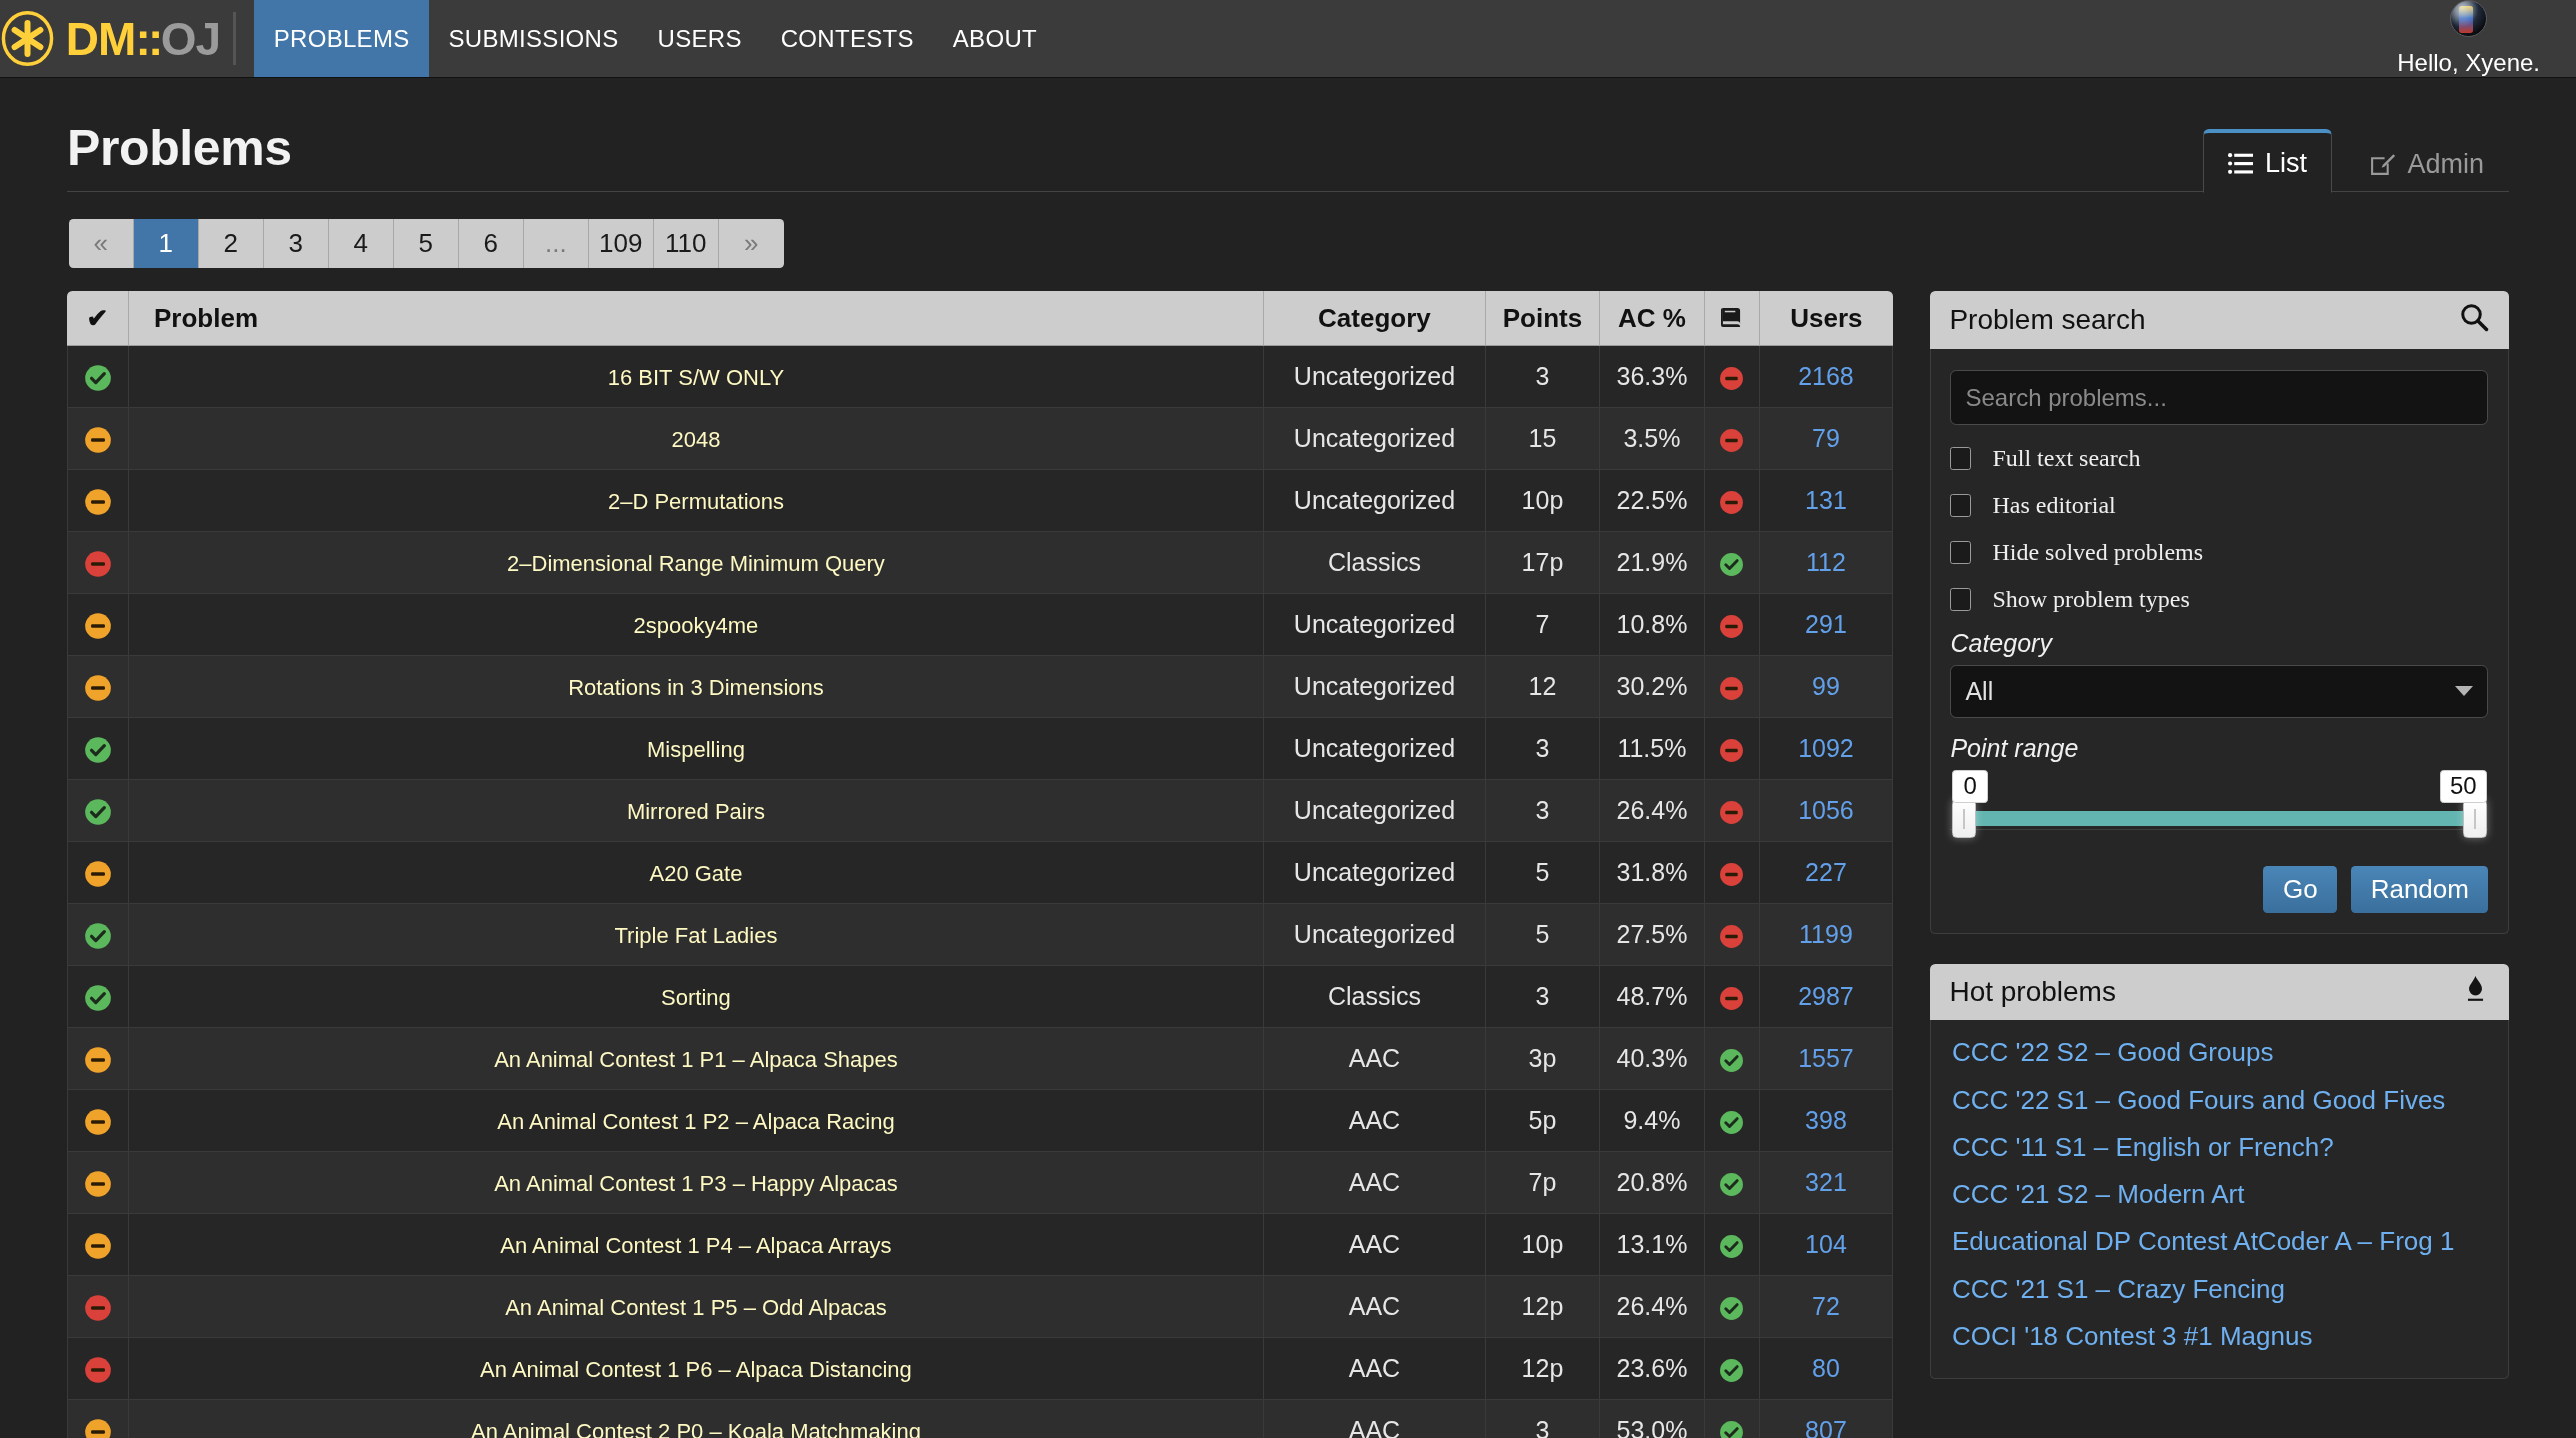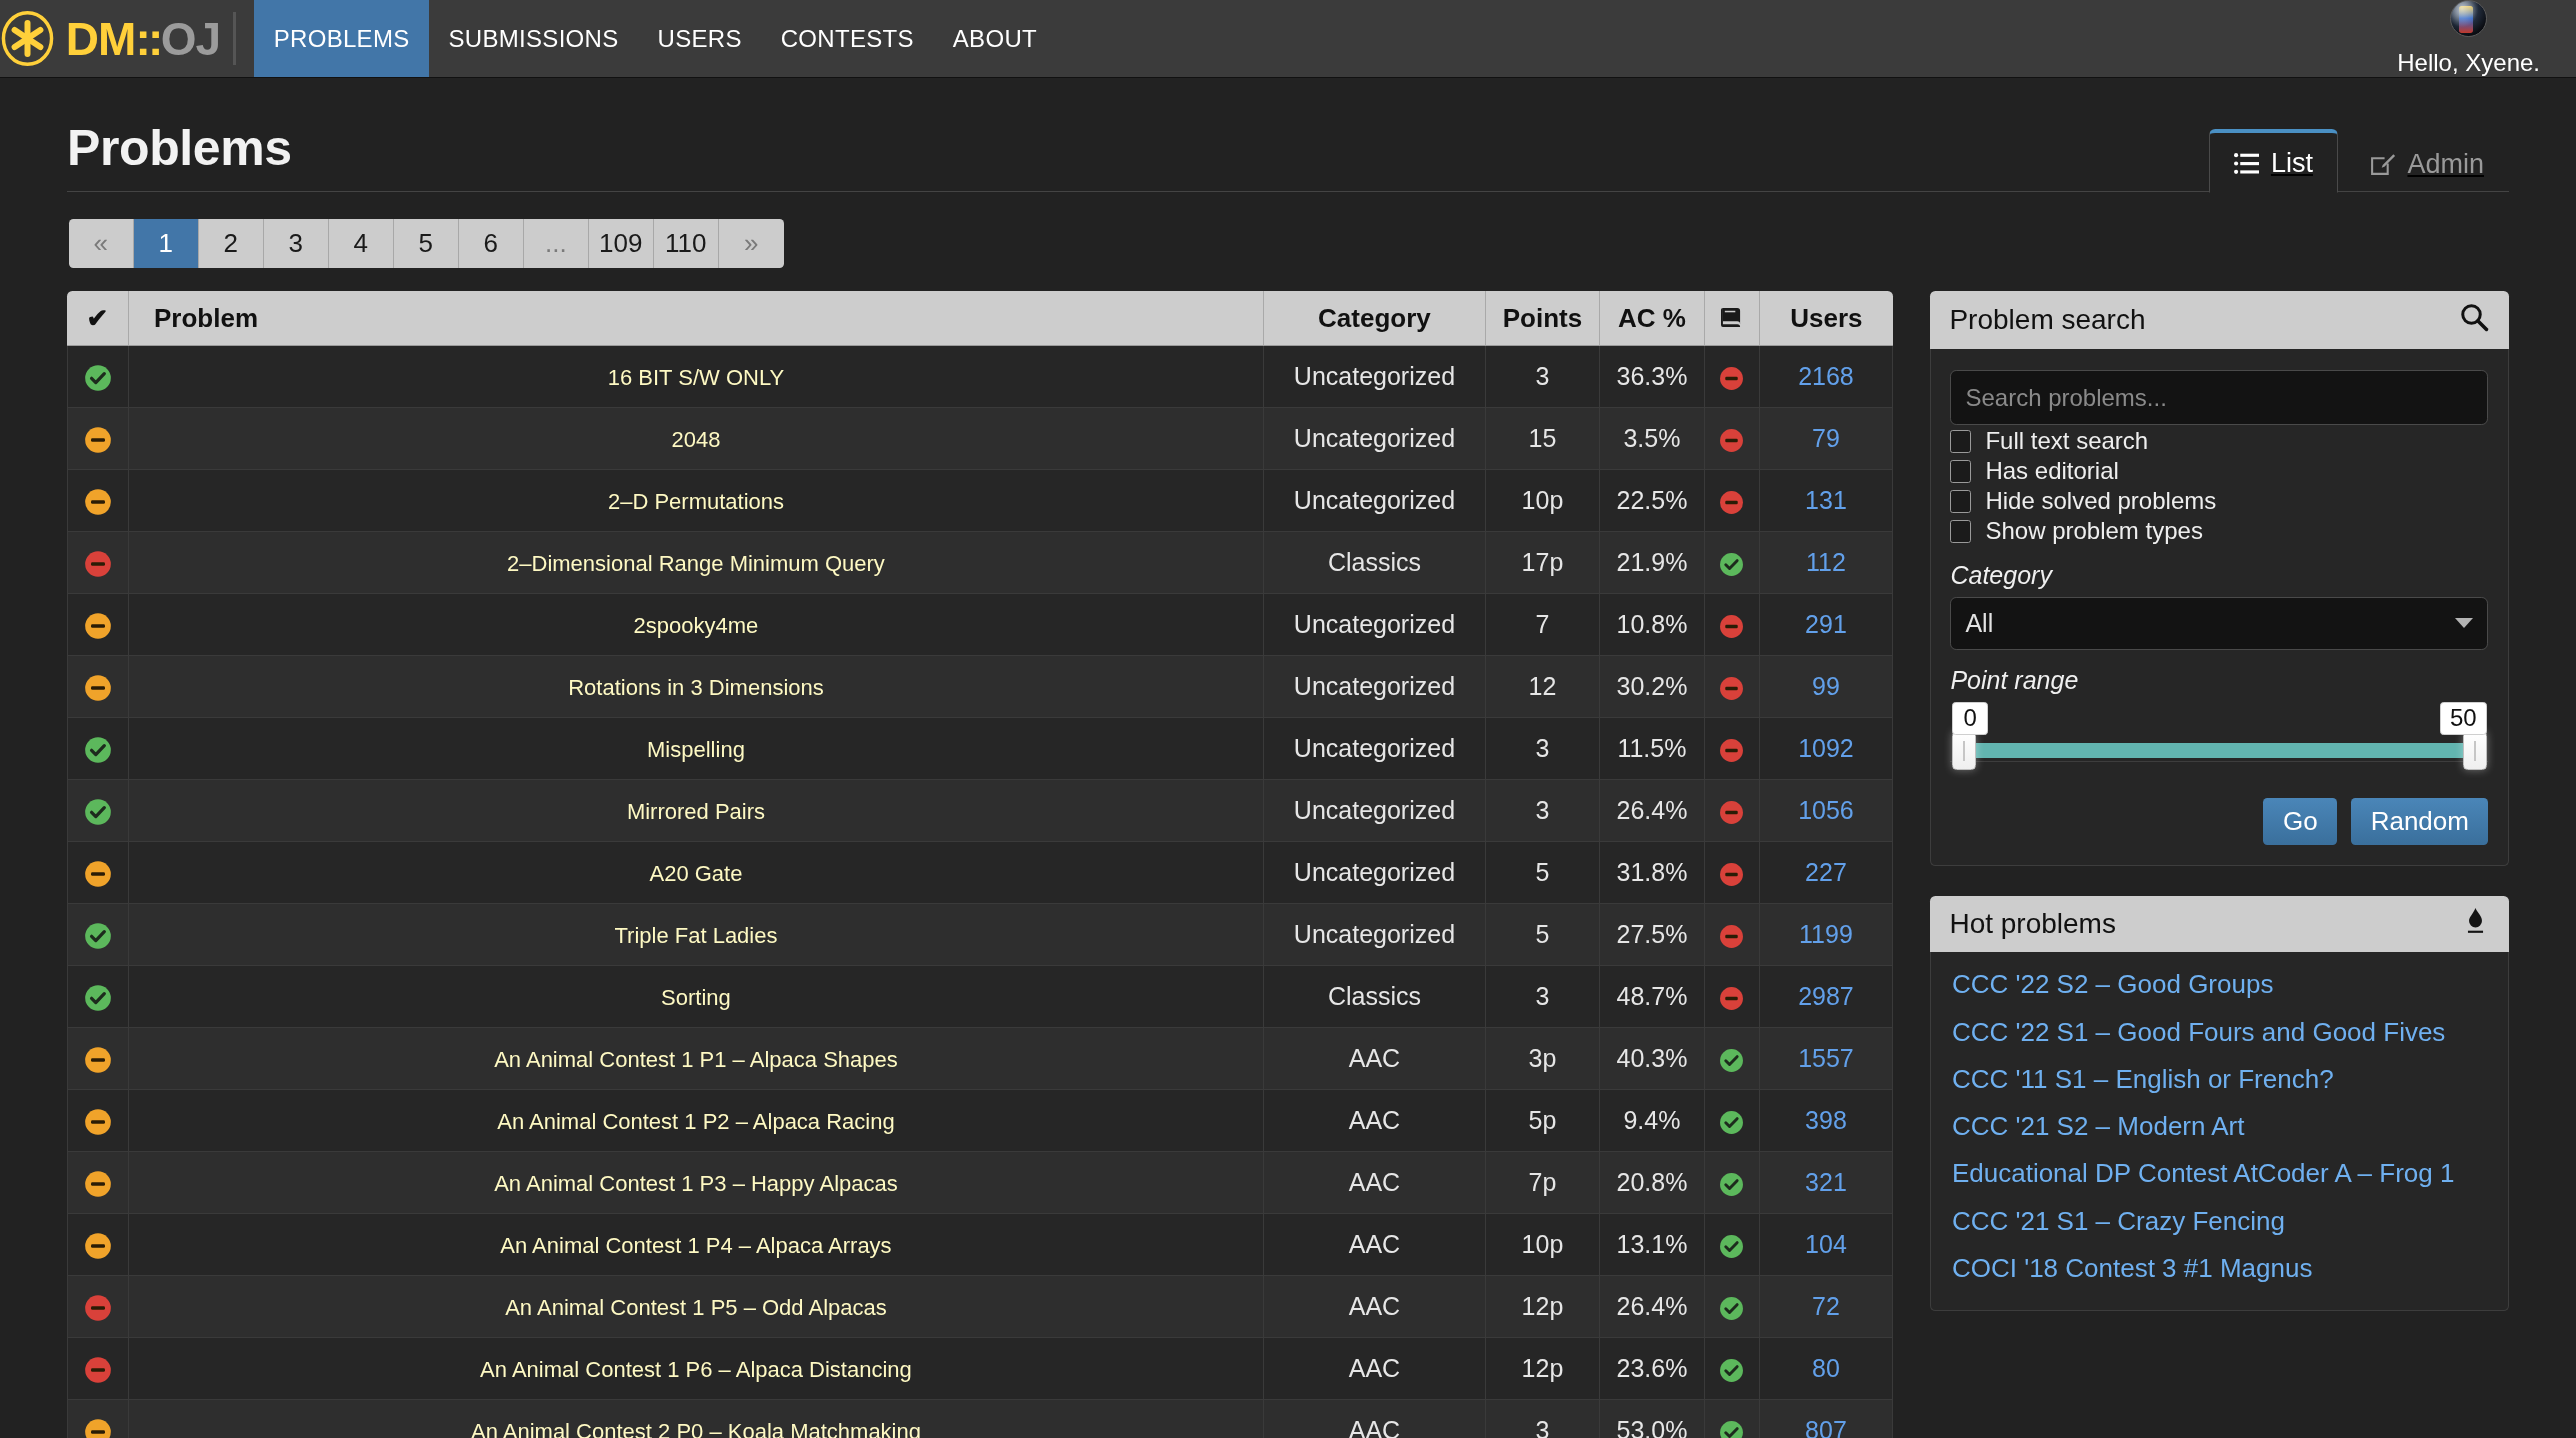--- a/index.html
+++ b/index.html
@@ -79,21 +79,21 @@
     padding-top: 41px;
     border-bottom: 1.8px solid #444;
     position: relative;
   }
   .page-title {
     color: #f2f2f2; font-size: 50px; font-weight: bold;
     letter-spacing: -0.4px; padding-bottom: 14px;
   }
   .tabs {
     margin-left: auto; display: flex; align-items: flex-end;
-    gap: 6px; position: relative; bottom: -1.8px; text-decoration: underline;
+    gap: 12px; position: relative; bottom: -1.8px;
   }
   .tab {
     display: flex; align-items: center; gap: 11.5px;
     padding: 15px 24px 13.3px 24px;
     font-size: 27px; color: #9a9a9a;
     cursor: pointer;
     border: 1.8px solid transparent;
     border-bottom: none;
   }
   .tab.active {
@@ -200,22 +200,22 @@
     border: 0.9px solid #4a4a4a;
     border-radius: 6.2px;
     color: #ddd;
     font-size: 24px;
     padding: 12.4px 14px;
     font-family: "Liberation Sans", sans-serif;
     outline: none;
   }
   .search-input::placeholder { color: #8a8a8a; }
   .check-row {
-    display: flex; align-items: center; gap: 14px;
-    margin-top: 2px; cursor: pointer;
+    display: flex; align-items: center; gap: 21px;
+    margin-top: 20px; cursor: pointer; font-family: Liberation Serif, serif;
   }
   .check-box {
     width: 21px; height: 23px; flex: none;
     background: #1b1b1b;
     border: 1.8px solid #9a9a9a;
     border-radius: 2.7px;
   }
   .check-label { color: #efefef; font-size: 24px; }
   .field-label {
     color: #f0f0f0; font-size: 25px;

